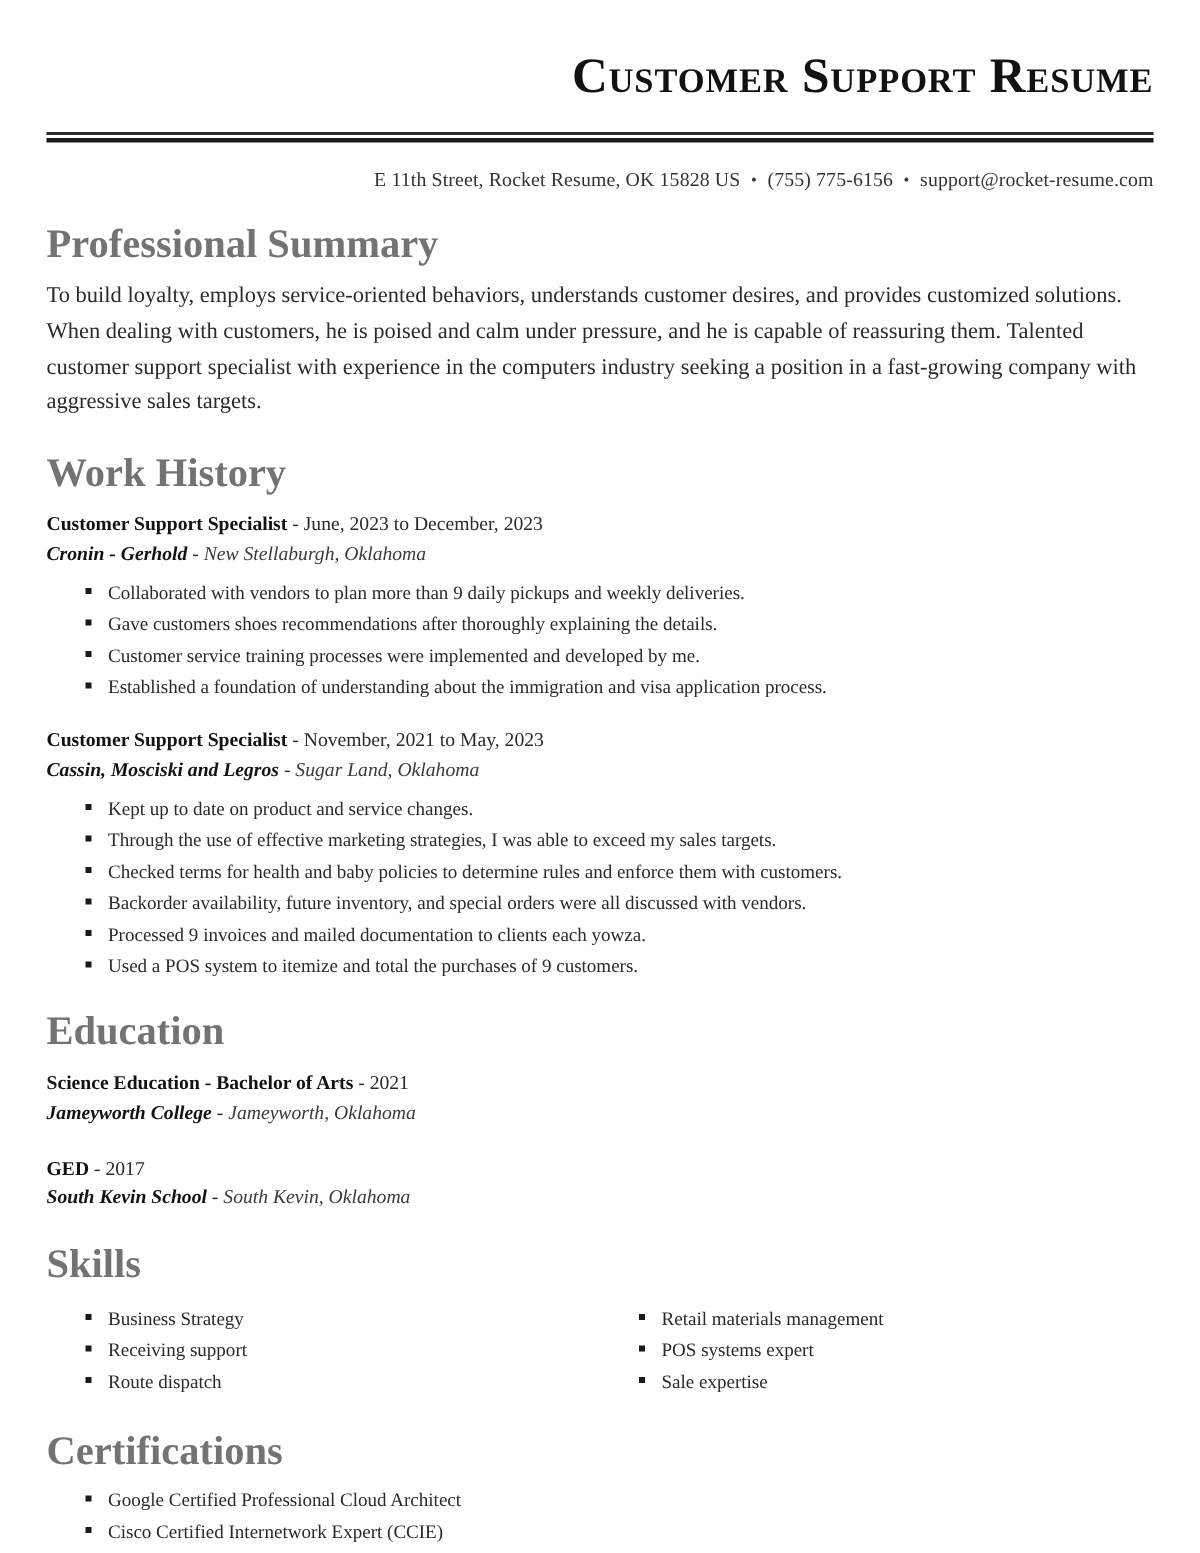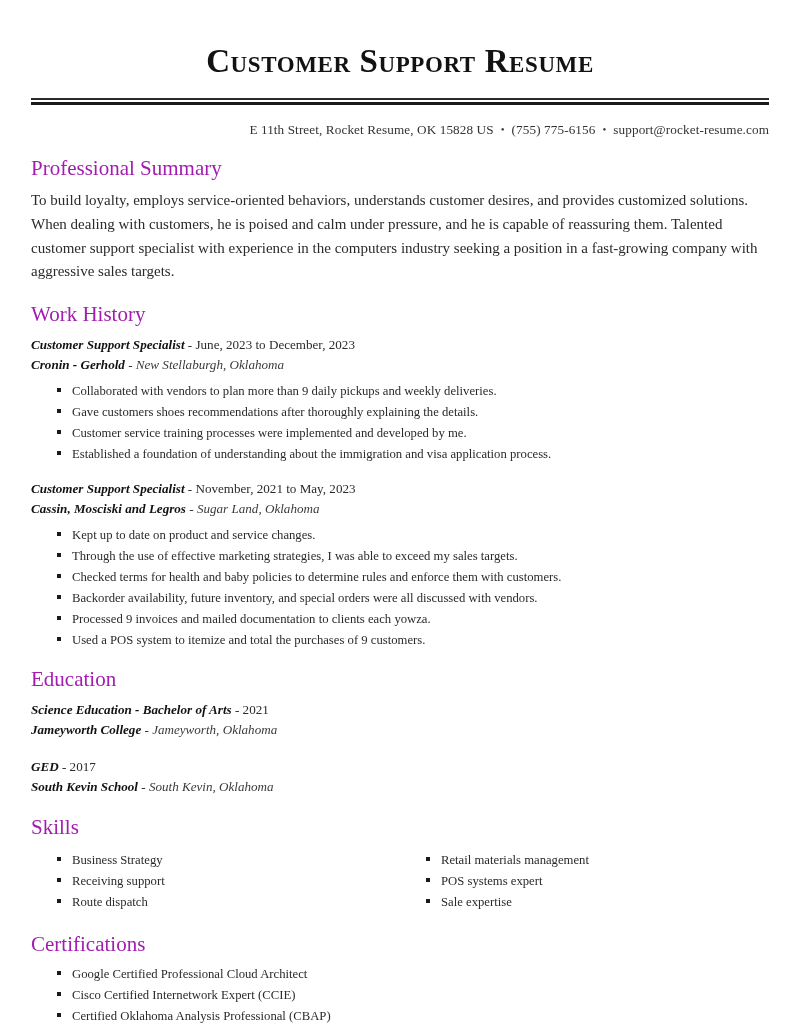--- a/index.html
+++ b/index.html
@@ -18,29 +18,29 @@
   }
   .page {
     width: 800px;
     height: 1035px;
     padding: 0 31px;
     background: #ffffff;
   }
 
   
   .doc-title {
-    text-align: center;
+    text-align: right;
     font-family: "Liberation Serif", "DejaVu Serif", serif;
     font-variant: small-caps;
     font-size: 33px;
     font-weight: 700;
     letter-spacing: 0.6px;
     color: #121212;
     margin: 0;
-    padding-top: 43px;
+    padding-top: 33px;
     line-height: 1.15;
   }
   .rule {
     margin-top: 17px;
   }
   .rule .line-thin {
     height: 2px;
     background: #2b2b2b;
   }
   .rule .gap {
@@ -63,23 +63,23 @@
     font-size: 11px;
     vertical-align: 1px;
   }
 
   
   .section {
     margin-top: 18px;
   }
   .section-title {
     font-family: "Liberation Serif", "DejaVu Serif", serif;
-    font-size: 21px;
-    font-weight: 400;
-    color: #a21caf;
+    font-size: 27px;
+    font-weight: 700;
+    color: #737373;
     margin: 0 0 8px 0;
     line-height: 1.2;
   }
   .summary-text {
     font-size: 15px;
     line-height: 1.58;
     color: #2a2a2a;
     margin: 0;
     text-align: left;
   }
@@ -92,21 +92,20 @@
     margin-top: 13px;
   }
   .entry-line {
     font-size: 13.1px;
     line-height: 1.52;
     color: #2a2a2a;
   }
   .entry-line .strong {
     font-weight: 700;
     color: #121212;
-    font-style: italic;
   }
   .entry-line .bi {
     font-weight: 700;
     font-style: italic;
     color: #121212;
   }
   .entry-line .ital {
     font-style: italic;
     color: #3a3a3a;
   }

